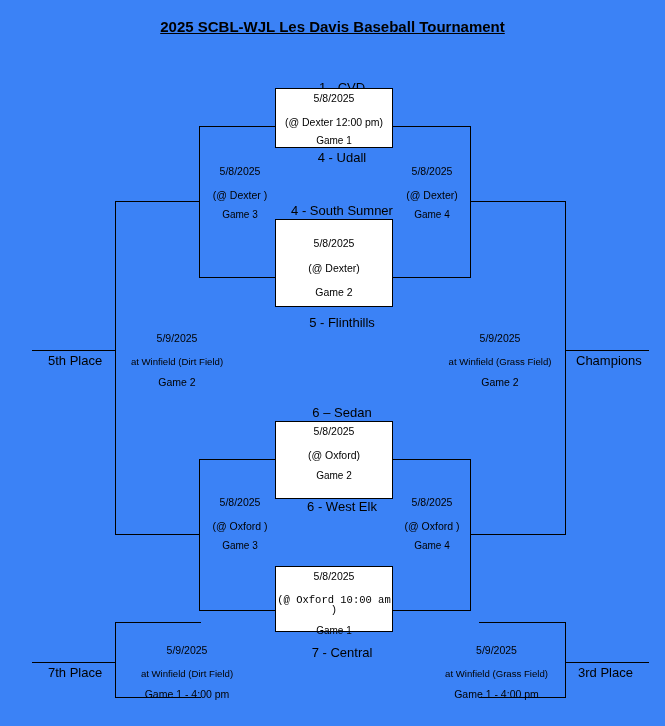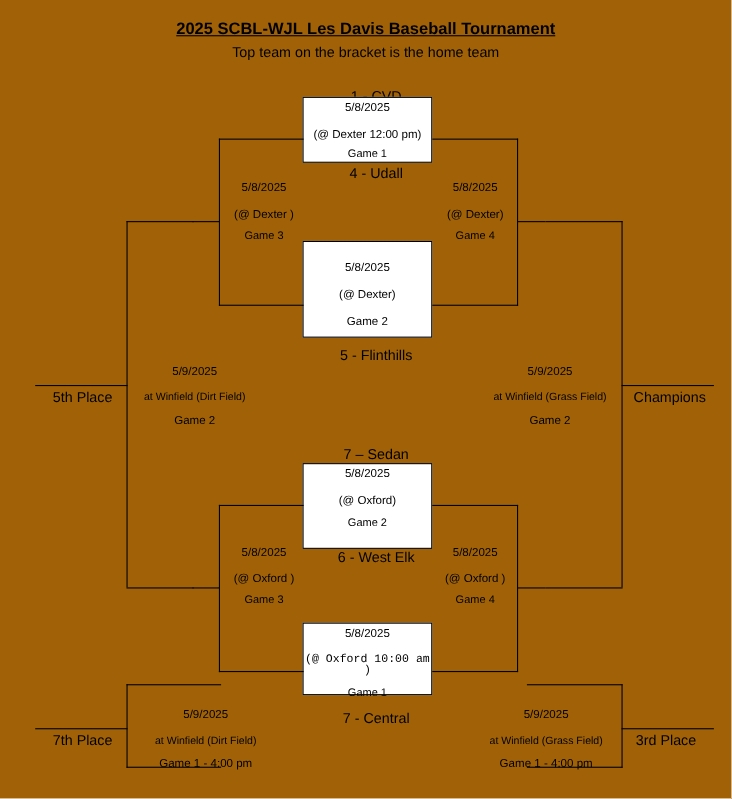--- a/index.html
+++ b/index.html
@@ -4,21 +4,21 @@
 <style>
   html, body {
     margin: 0;
     padding: 0;
     background: #ffffff;
   }
   #page {
     position: relative;
     width: 665px;
     height: 726px;
-    background: #a16207;
+    background: #3b82f6;
     font-family: "Liberation Sans", sans-serif;
     color: #000000;
     overflow: hidden;
   }
 
   
   .title {
     position: absolute;
     left: 0;
     top: 18px;
@@ -83,31 +83,31 @@
   .s11 { font-size: 10.5px; }
   .s12 { font-size: 10px; }
   .s95 { font-size: 9.6px; }
 </style>
 </head>
 <body>
 
 <div id="page">
 
   <div class="title">2025 SCBL-WJL Les Davis Baseball Tournament</div>
-  <div class="subtitle">Top team on the bracket is the home team</div>
 
   <div class="seedname" style="left:262px; top:80px; width:160px;">1 - CVD</div>
   <div class="gamebox" style="left:275px; top:88px; width:118px; height:60px;"></div>
   <div class="tblock" style="left:275px; top:93px; width:118px;">
     <span class="r s11">5/8/2025</span>
     <span class="r s11" style="margin-top:13px;">(@ Dexter  12:00 pm)</span>
     <span class="r s12" style="margin-top:9px;">Game 1</span>
   </div>
   <div class="seedname" style="left:262px; top:150px; width:160px;">4 - Udall</div>
 
+  <div class="seedname" style="left:252px; top:203px; width:180px;">4 - South Sumner</div>
   <div class="gamebox" style="left:275px; top:219px; width:118px; height:88px;"></div>
   <div class="tblock" style="left:275px; top:238px; width:118px;">
     <span class="r s11">5/8/2025</span>
     <span class="r s11" style="margin-top:14px;">(@ Dexter)</span>
     <span class="r s11" style="margin-top:14px;">Game 2</span>
   </div>
   <div class="seedname" style="left:262px; top:315px; width:160px;">5 - Flinthills</div>
 
   <div class="vline" style="left:199px; top:126px; height:152px;"></div>
   <div class="hline" style="left:199px; top:126px; width:77px;"></div>
@@ -122,21 +122,21 @@
   <div class="vline" style="left:470px; top:126px; height:152px;"></div>
   <div class="hline" style="left:393px; top:126px; width:78px;"></div>
   <div class="hline" style="left:393px; top:277px; width:78px;"></div>
   <div class="hline" style="left:470px; top:201px; width:26px;"></div>
   <div class="tblock" style="left:388px; top:166px; width:88px;">
     <span class="r s11">5/8/2025</span>
     <span class="r s11" style="margin-top:13px;">(@ Dexter)</span>
     <span class="r s12" style="margin-top:10px;">Game 4</span>
   </div>
 
-  <div class="seedname" style="left:262px; top:405px; width:160px;">7 – Sedan</div>
+  <div class="seedname" style="left:262px; top:405px; width:160px;">6 – Sedan</div>
   <div class="gamebox" style="left:275px; top:421px; width:118px; height:78px;"></div>
   <div class="tblock" style="left:275px; top:426px; width:118px;">
     <span class="r s11">5/8/2025</span>
     <span class="r s11" style="margin-top:13px;">(@ Oxford)</span>
     <span class="r s12" style="margin-top:11px;">Game 2</span>
   </div>
   <div class="seedname" style="left:262px; top:499px; width:160px;">6 - West Elk</div>
 
   <div class="gamebox" style="left:275px; top:566px; width:118px; height:66px;"></div>
   <div class="tblock" style="left:272px; top:571px; width:124px;">

